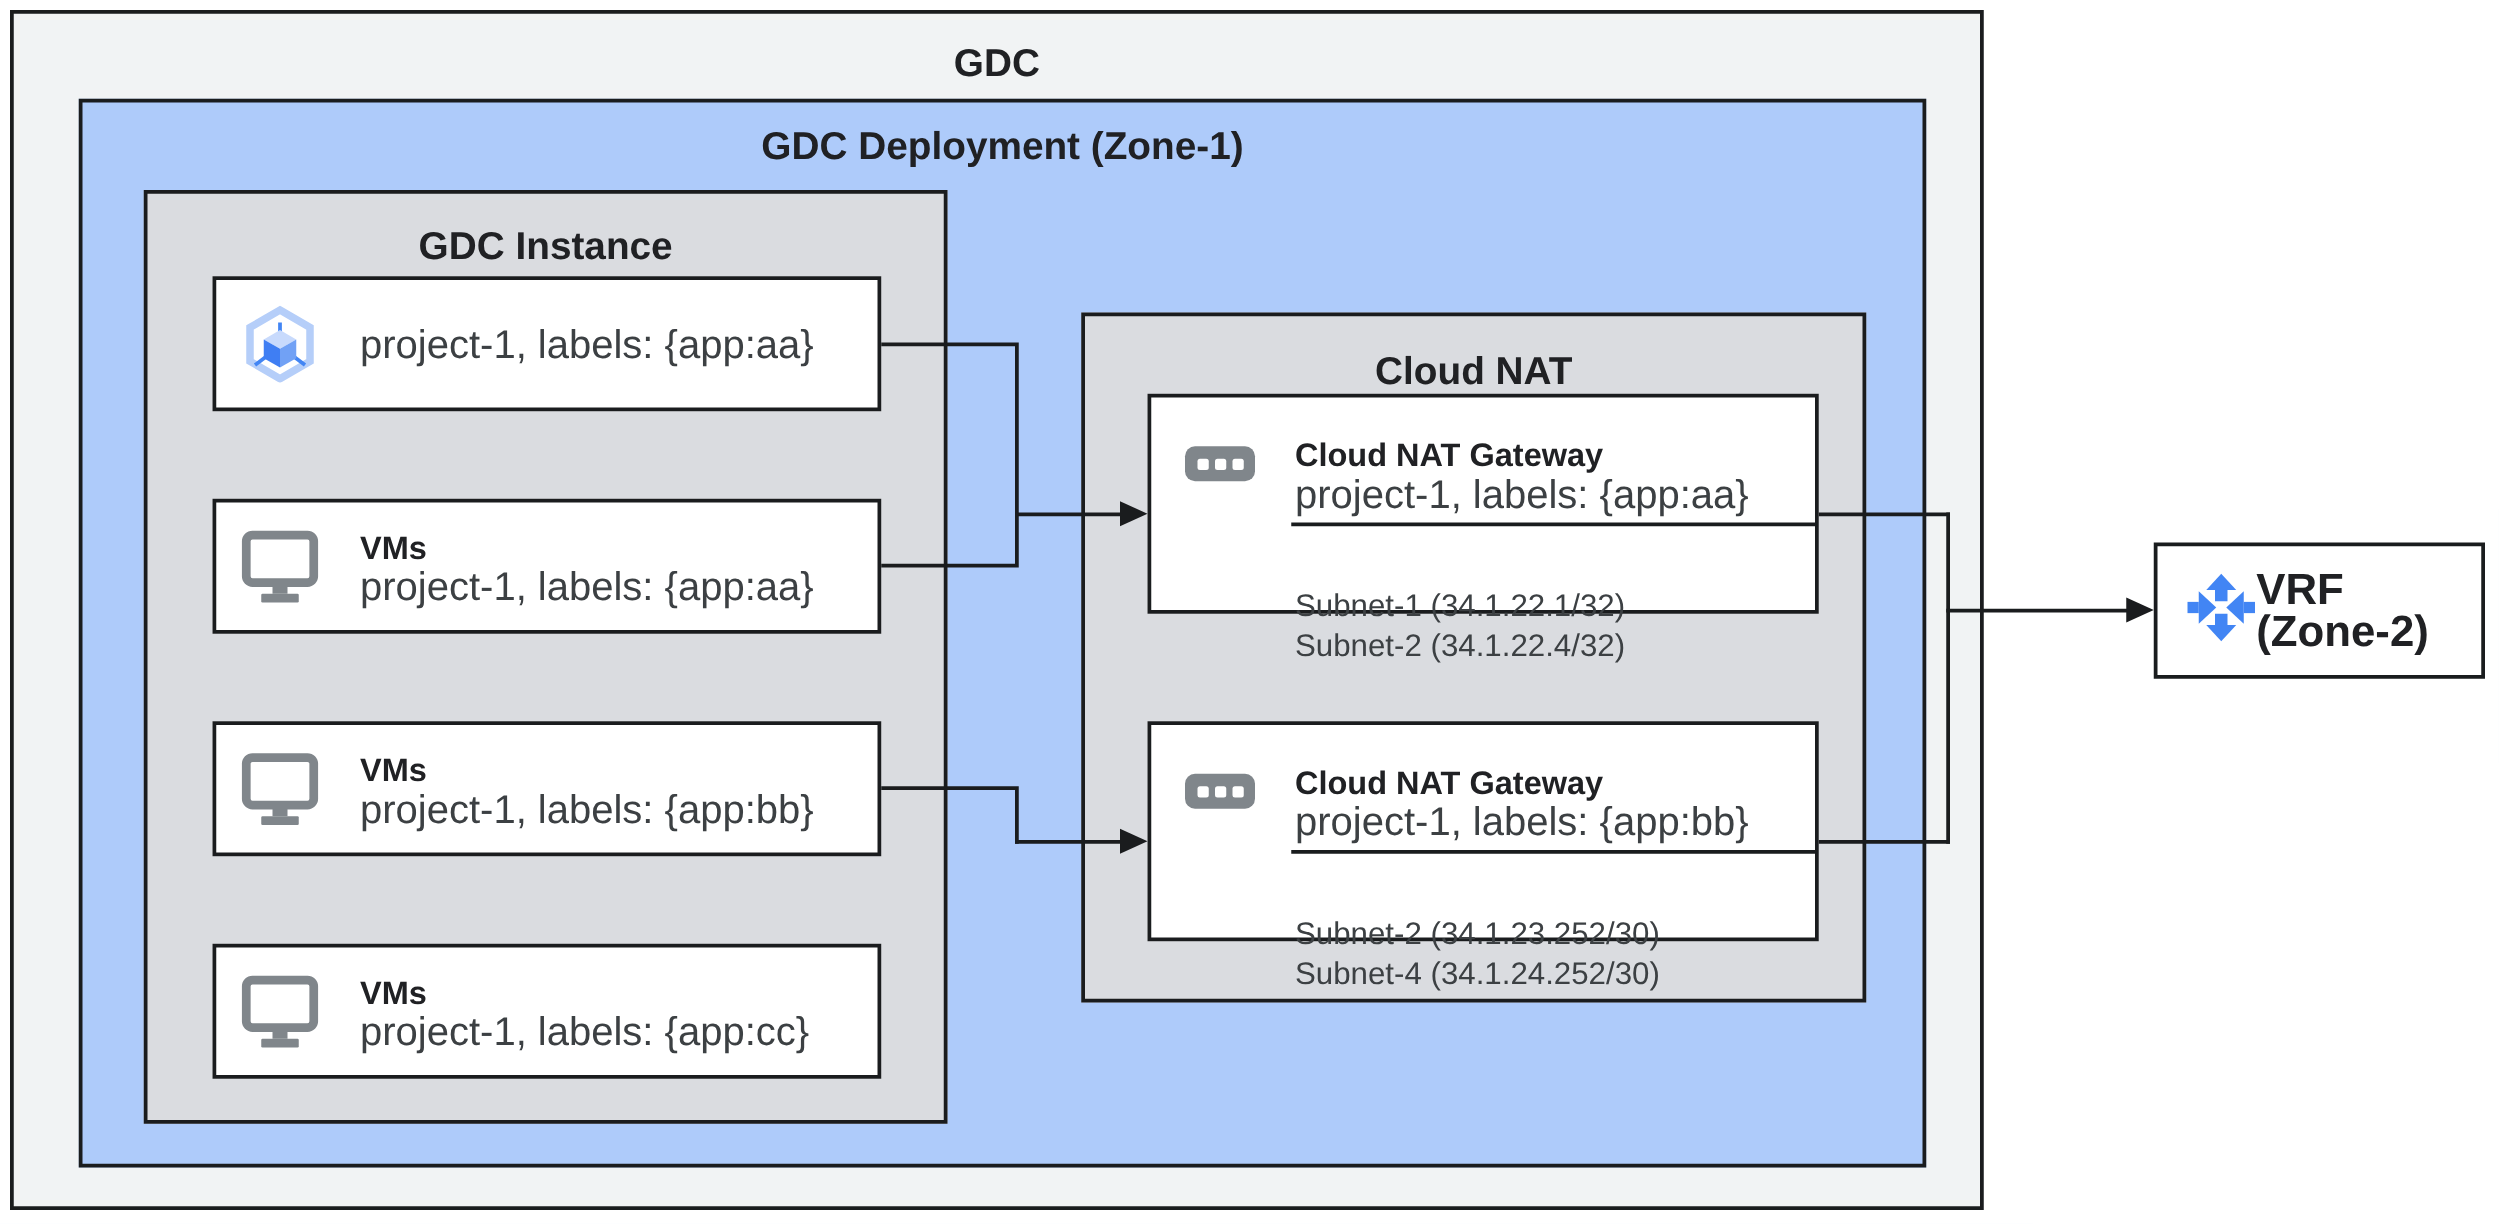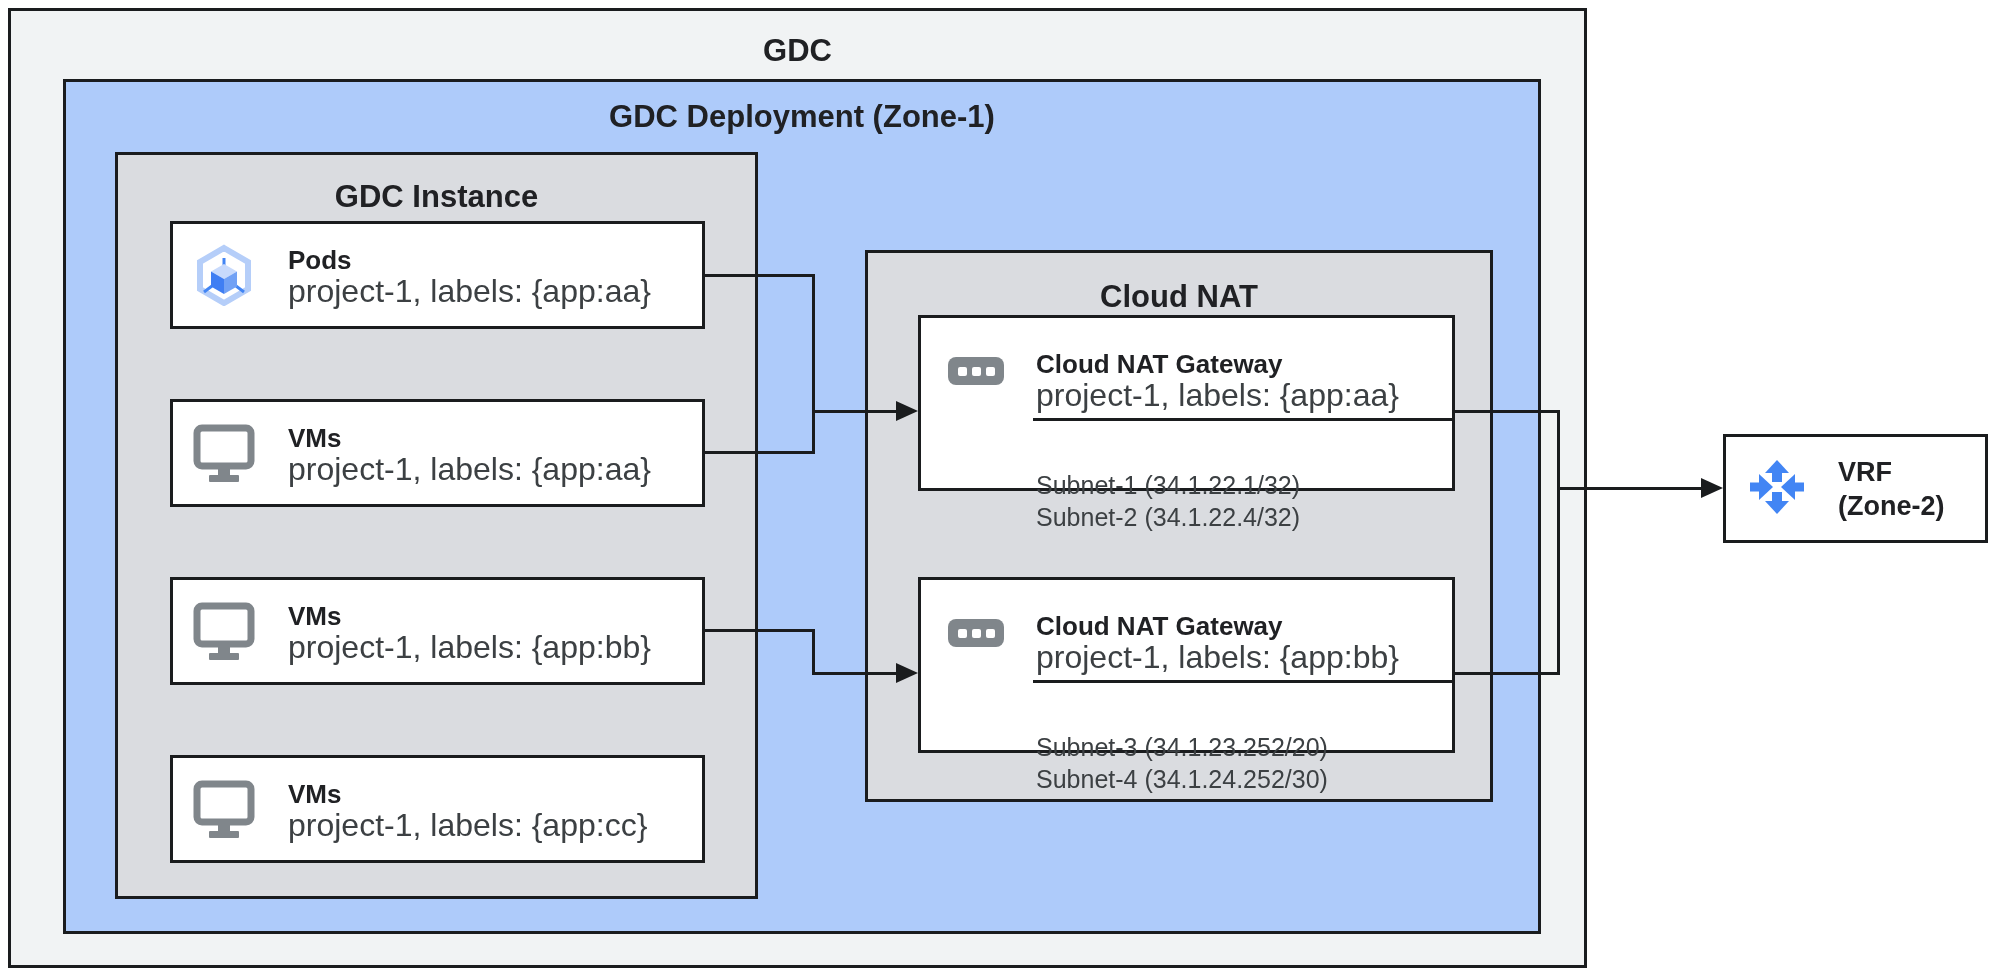--- a/index.html
+++ b/index.html
@@ -40,21 +40,21 @@
   .nat-chip{width:56px; height:28px; margin-top:9px; background:var(--icon-gray); border-radius:8px;
     display:flex; align-items:center; justify-content:center; gap:5px;}
   .nat-chip i{display:block; width:9px; height:9px; background:#ffffff; border-radius:2px;}
   .gw-text{margin-left:32px;}
   .gw-divider{position:absolute; left:112px; right:-1px; top:100px; height:3px; background:var(--border);}
   .gw-subnets{position:absolute; left:115px; top:121px; font-size:25px; color:var(--secondary-text); line-height:32px;margin-top:30px;}
 
   .vrf{left:1723px; top:434px; width:265px; height:109px; background:var(--box-bg);
     border:3px solid var(--border); display:flex; align-items:center;}
   .vrf-icon{margin-left:23px; flex:0 0 auto;}
-  .vrf-text{margin-left:33px; font-size:27px; font-weight:bold; color:var(--title-text); line-height:34px;}
+  .vrf-text{font-size:35px; font-weight:bold; color:var(--title-text); line-height:34px;}
 
   .hline{position:absolute; height:3px; background:var(--border);}
   .vline{position:absolute; width:3px; background:var(--border);}
   .arrowhead{position:absolute; width:0; height:0;
     border-top:10px solid transparent; border-bottom:10px solid transparent;
     border-left:22px solid var(--border);}
 </style>
 </head>
 <body>
 
@@ -84,21 +84,20 @@
           <line x1="31" y1="22" x2="31" y2="14"></line>
           <line x1="19" y1="42" x2="11" y2="48"></line>
           <line x1="43" y1="42" x2="51" y2="48"></line>
         </g>
         <polygon points="31,20 44,27.5 31,35 18,27.5" fill="#c8dafc"></polygon>
         <polygon points="18,27.5 31,35 31,50 18,42.5" fill="#3f7ef3"></polygon>
         <polygon points="44,27.5 31,35 31,50 44,42.5" fill="#71a1f5"></polygon>
       </svg>
     </span>
     <span class="item-text">
-      <div class="item-title">Pods</div>
       <div class="item-sub">project-1, labels: {app:aa}</div>
     </span>
   </div>
 
   <div class="abs item-box" style="top:399px;">
     <span class="item-icon">
       <svg width="62" height="59" viewBox="0 0 62 59">
         <rect x="4" y="4" width="54" height="38" rx="5" fill="#ffffff" stroke="#80868b" stroke-width="7"></rect>
         <rect x="25" y="42" width="12" height="9" fill="#80868b"></rect>
         <rect x="16" y="51" width="30" height="7" rx="1" fill="#80868b"></rect>
@@ -164,21 +163,21 @@
           <i></i>
           <i></i>
         </span>
       <span class="gw-text">
         <div class="item-title">Cloud NAT Gateway</div>
         <div class="item-sub">project-1, labels: {app:bb}</div>
       </span>
     </div>
     <div class="gw-divider"></div>
     <div class="gw-subnets">
-      <div>Subnet-3 (34.1.23.252/20)</div>
+      <div>Subnet-2 (34.1.23.252/30)</div>
       <div>Subnet-4 (34.1.24.252/30)</div>
     </div>
   </div>
 
   <div class="abs vrf">
     <span class="vrf-icon">
       <svg width="56" height="56" viewBox="0 0 56 56" fill="#4285f4">
         <polygon points="28,1 40,14 16,14"></polygon>
           <rect x="23" y="14" width="10" height="9"></rect>
         <polygon points="28,55 40,42 16,42"></polygon>

